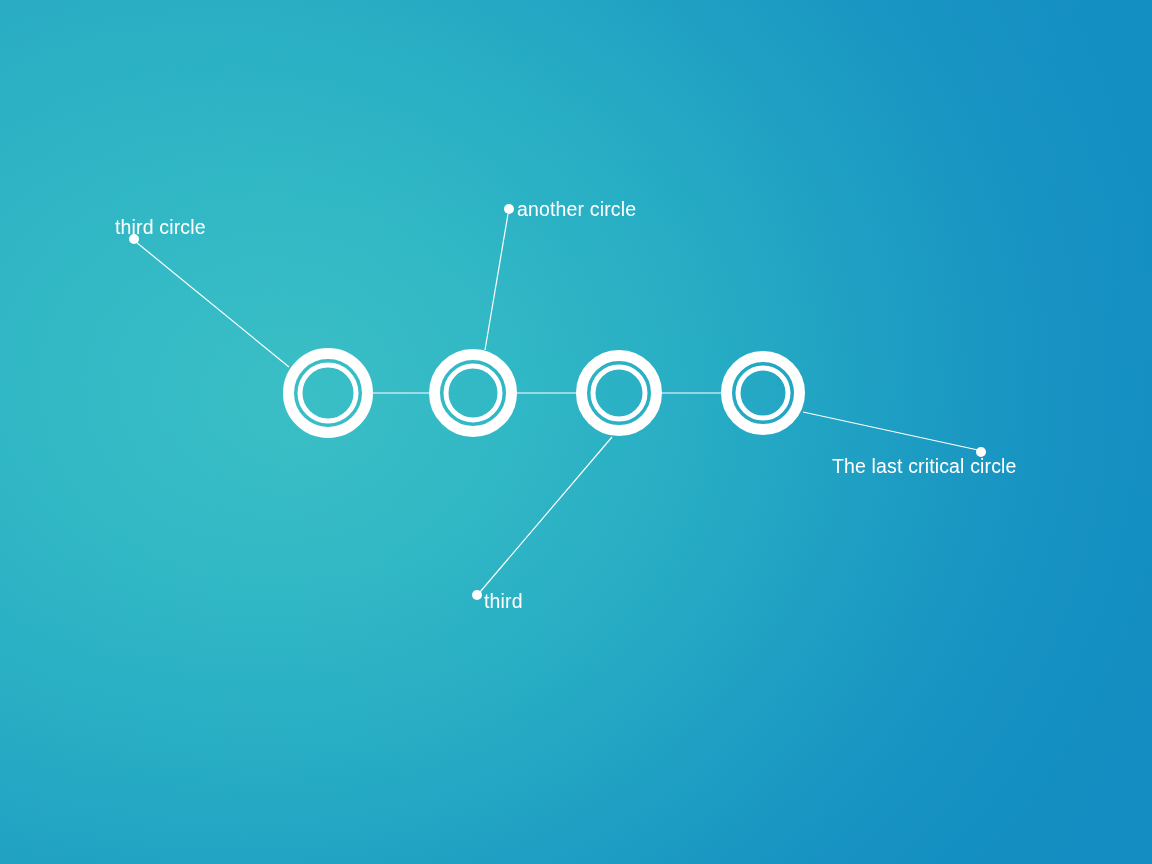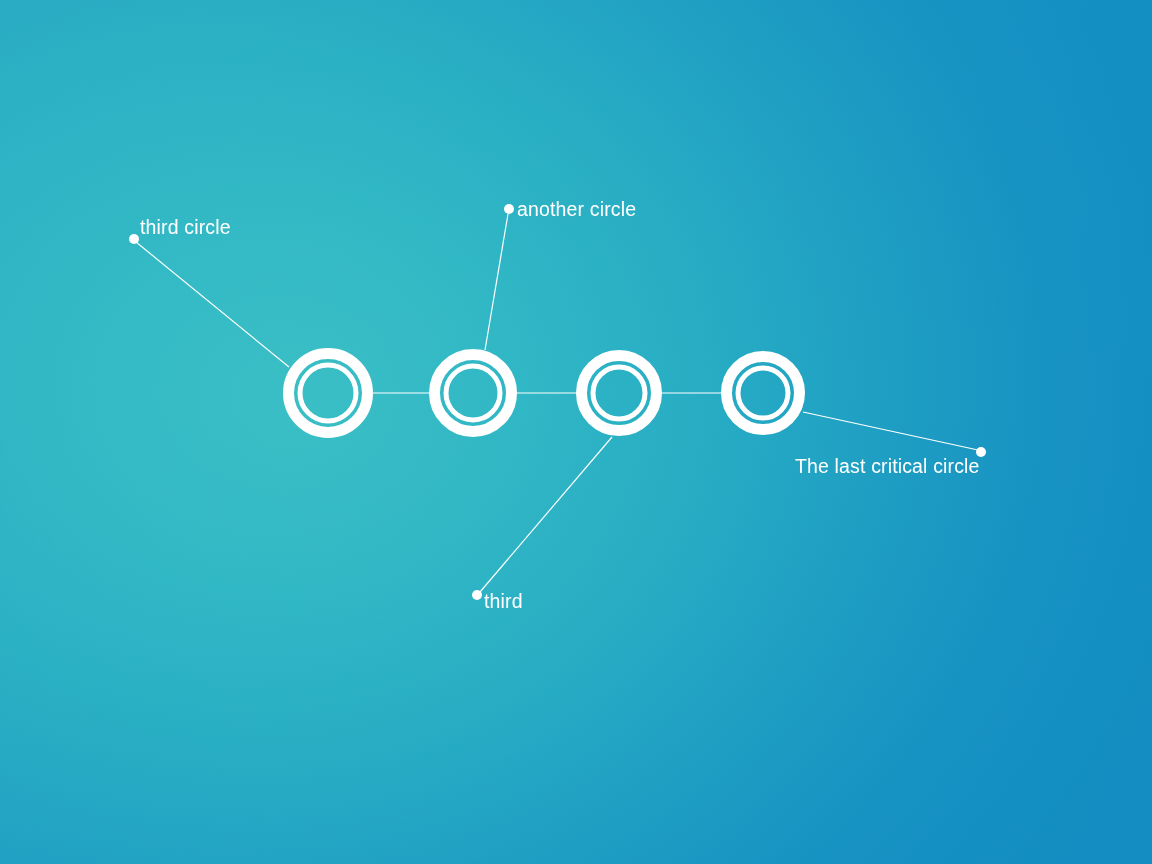--- a/index.html
+++ b/index.html
@@ -91,19 +91,19 @@
       </g>
     <g id="dots-group">
         <circle cx="134" cy="239" r="5" fill="#ffffff"></circle>
         <circle cx="509" cy="209" r="5" fill="#ffffff"></circle>
         <circle cx="477" cy="595" r="5" fill="#ffffff"></circle>
         <circle cx="981" cy="452" r="5" fill="#ffffff"></circle>
       </g>
   </svg>
 
   <div id="labels-layer">
-      <div class="label" style="left: 140px; top: 218px;">third circle</div>
+      <div class="label" style="left: 115px; top: 218px;">third circle</div>
       <div class="label" style="left: 517px; top: 200px;">another circle</div>
       <div class="label" style="left: 484px; top: 592px;">third</div>
-      <div class="label" style="left: 795px; top: 457px;">The last critical circle</div>
+      <div class="label" style="left: 832px; top: 457px;">The last critical circle</div>
     </div>
 
 </div>
 
 </body></html>

